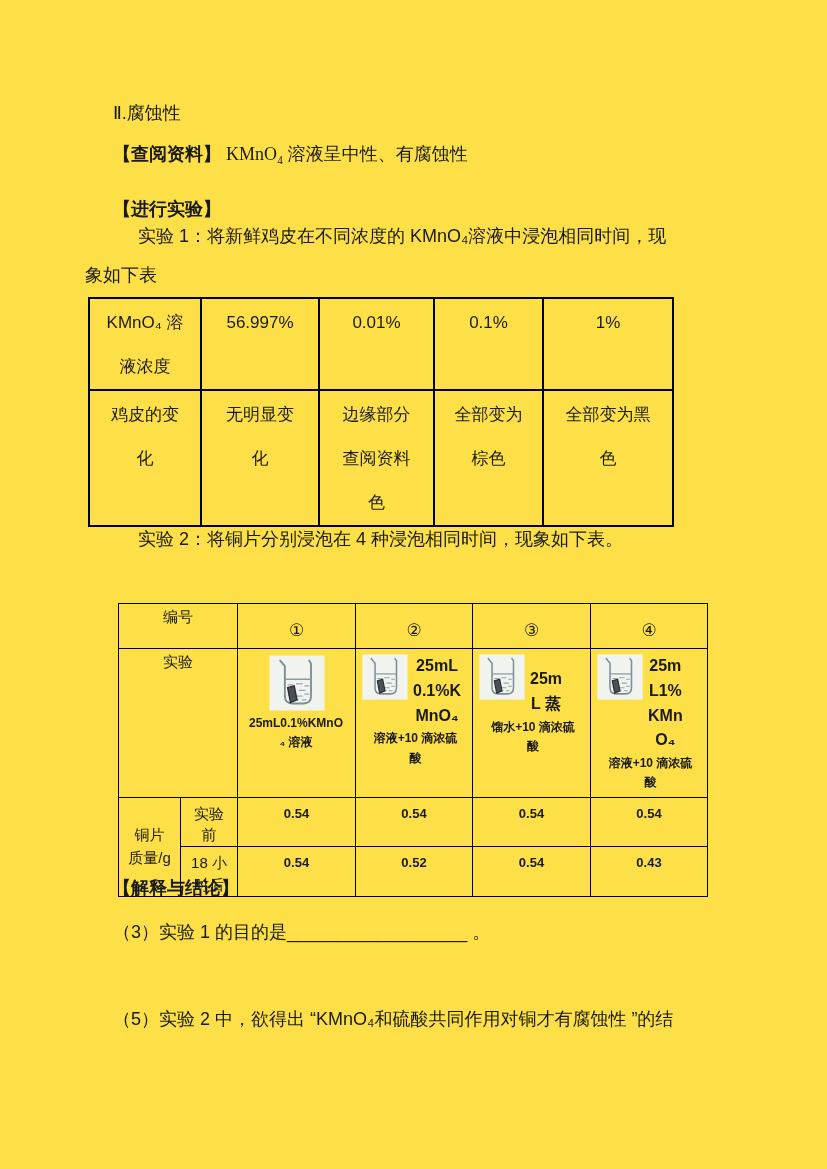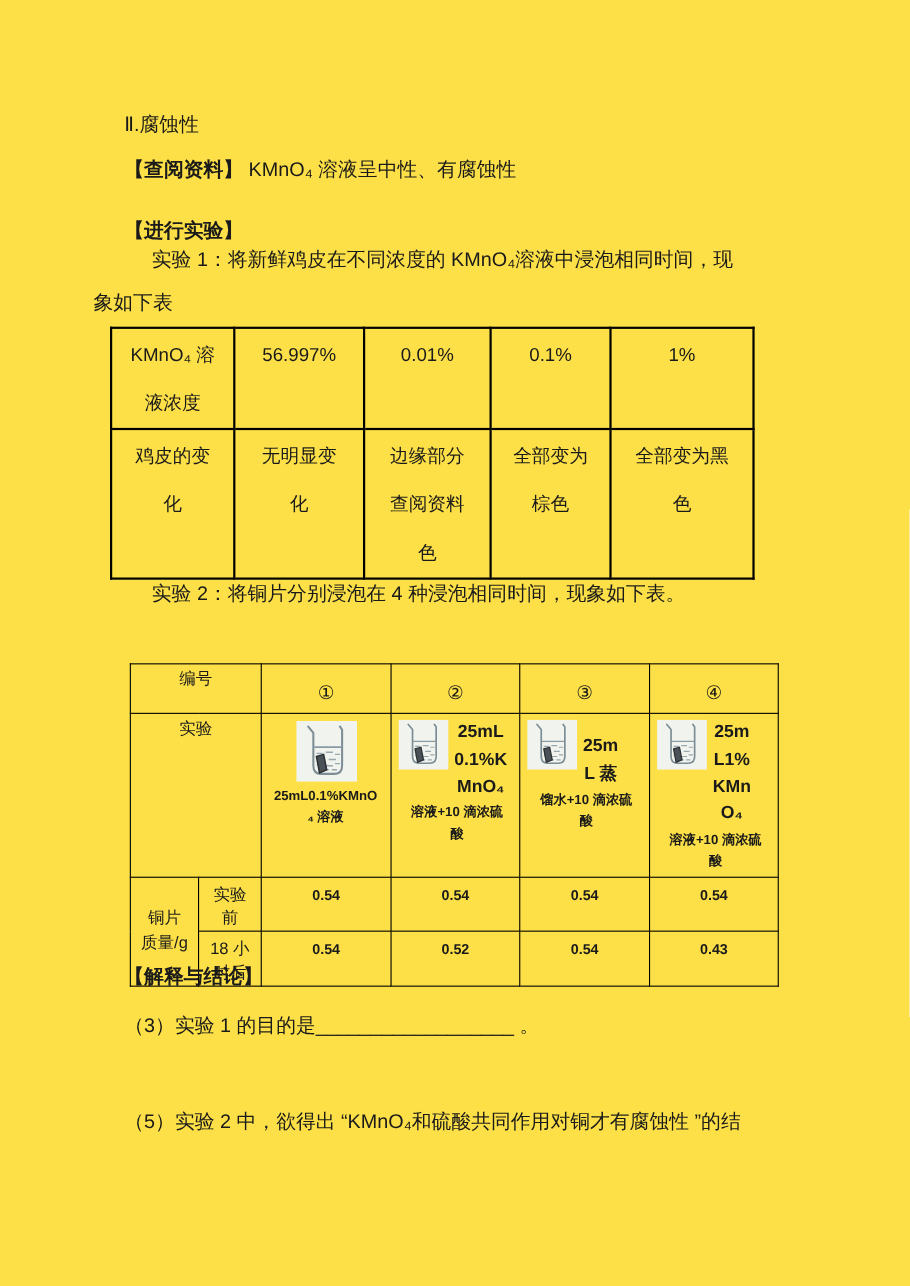--- a/index.html
+++ b/index.html
@@ -4,21 +4,21 @@
 <style>
   html,body { margin:0; padding:0; background:#ffffff; }
   .page {
     position:relative; width:827px; height:1169px; background:#fde047;
     font-family:"Liberation Sans","DejaVu Sans",sans-serif; color:#1a1a1a;
     overflow:hidden;
   }
   .abs { position:absolute; }
   .t  { font-size:18px; white-space:nowrap; }
   .b  { font-weight:bold; }
-  .ref-text { margin-left:5px; }
+  .ref-text { margin-left:5px;font-family:Liberation Serif, serif; }
 
   
   table { border-collapse:collapse; table-layout:fixed; }
   .tb1 { width:584px; }
   .tb1 td {
     border:2px solid #000; vertical-align:top; text-align:center;
     font-size:17px; line-height:44px; padding:2px 4px 0 4px;
     white-space:normal; overflow:hidden;
   }
 
@@ -67,21 +67,21 @@
 
   <div class="abs t" style="left:113px;top:142px">
     <span class="b">【查阅资料】</span><span class="ref-text">KMnO₄ 溶液呈中性、有腐蚀性</span>
   </div>
 
   <div class="abs t b" style="left:113px;top:197px">【进行实验】</div>
 
   <div class="abs t" style="left:138px;top:224px">实验 1：将新鲜鸡皮在不同浓度的 KMnO₄溶液中浸泡相同时间，现</div>
   <div class="abs t" style="left:85px;top:263px">象如下表</div>
 
-  <table class="tb1 abs" style="left:100px;top:297px">
+  <table class="tb1 abs" style="left:88px;top:297px">
     <colgroup>
       <col style="width:112px">
         <col style="width:118px">
         <col style="width:115px">
         <col style="width:109px">
         <col style="width:130px">
     </colgroup>
     <tbody>
         <tr style="height:88px">
       <td>

